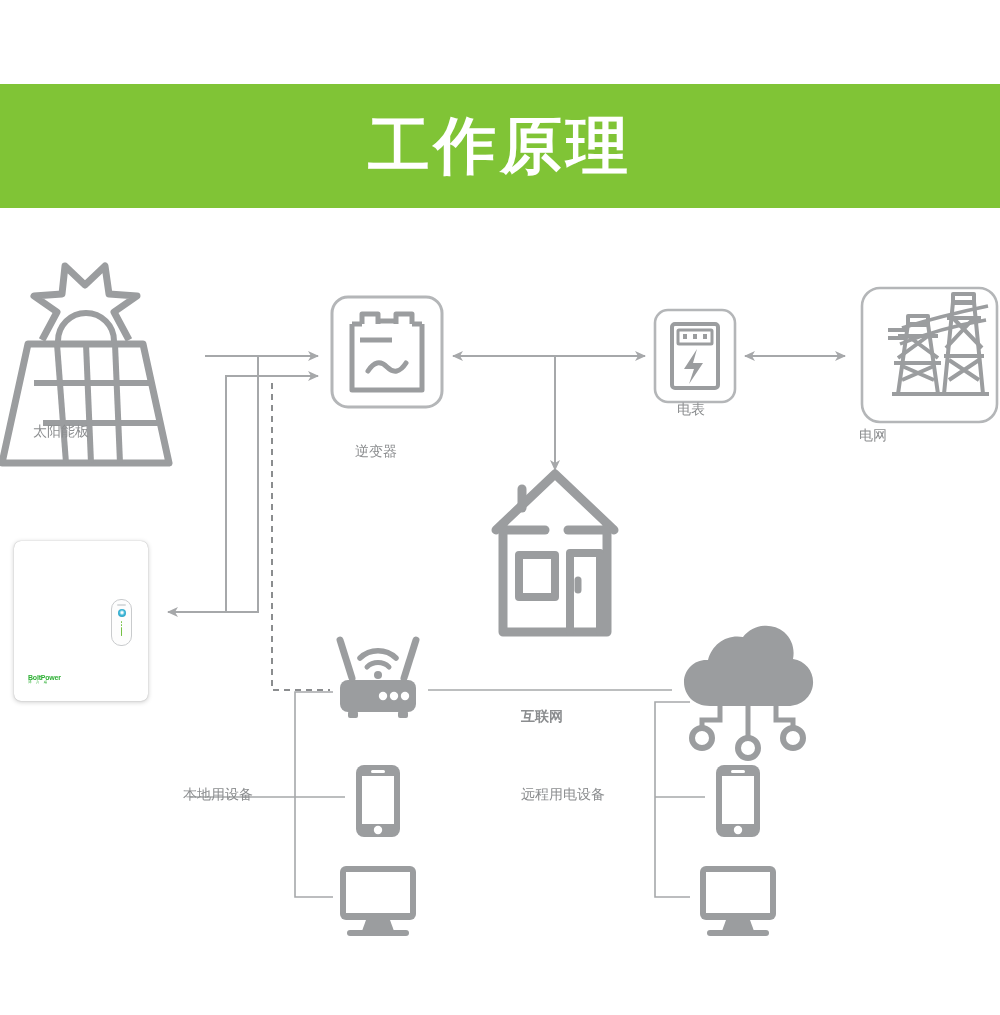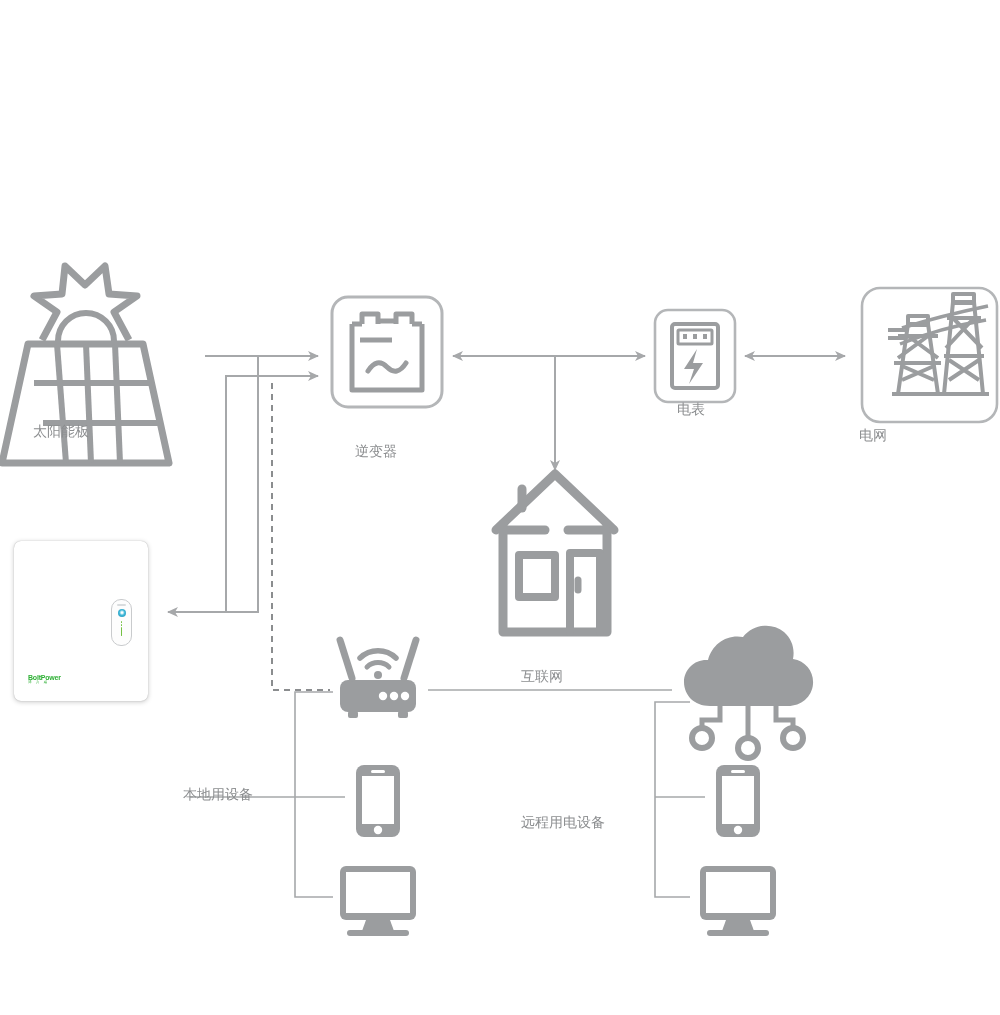--- a/index.html
+++ b/index.html
@@ -53,20 +53,23 @@
   .lbl{
     position:absolute;color:#8b8d8f;font-size:14px;white-space:nowrap;
     line-height:1;user-select:none;
   }
 </style>
 </head>
 <body>
 
 <div id="stage">
 
+  <div class="banner" style="background:#80c436;">
+    <div class="banner-title">工作原理</div>
+  </div>
 
   <svg id="diagram" viewBox="0 0 1000 807">
     <defs>
       <marker id="arrowR" markerWidth="12" markerHeight="12" refX="10" refY="5" orient="auto" markerUnits="userSpaceOnUse">
         <path d="M0,0 L11,5 L0,10 L3,5 Z" fill="#a6a8aa"></path>
       </marker>
       <marker id="arrowL" markerWidth="12" markerHeight="12" refX="10" refY="5" orient="auto" markerUnits="userSpaceOnUse">
         <path d="M0,0 L11,5 L0,10 L3,5 Z" fill="#a6a8aa"></path>
       </marker>
       <marker id="arrowD" markerWidth="12" markerHeight="12" refX="10" refY="5" orient="auto" markerUnits="userSpaceOnUse">
@@ -267,19 +270,19 @@
   </div>
 
   <div class="lbl" style="left:33px;top:424px;">太阳能板</div>
 
   <div class="lbl" style="left:355px;top:444px;">逆变器</div>
 
   <div class="lbl" style="left:677px;top:402px;">电表</div>
 
   <div class="lbl" style="left:859px;top:428px;">电网</div>
 
-  <div class="lbl" style="left:521px;top:669px;">互联网</div>
+  <div class="lbl" style="left:521px;top:709px;font-weight:bold;">互联网</div>
 
   <div class="lbl" style="left:183px;top:787px;text-align:right;">本地用设备</div>
 
-  <div class="lbl" style="left:521px;top:787px;margin-top:28px;">远程用电设备</div>
+  <div class="lbl" style="left:521px;top:787px;">远程用电设备</div>
 
 </div>
 
 </body></html>

